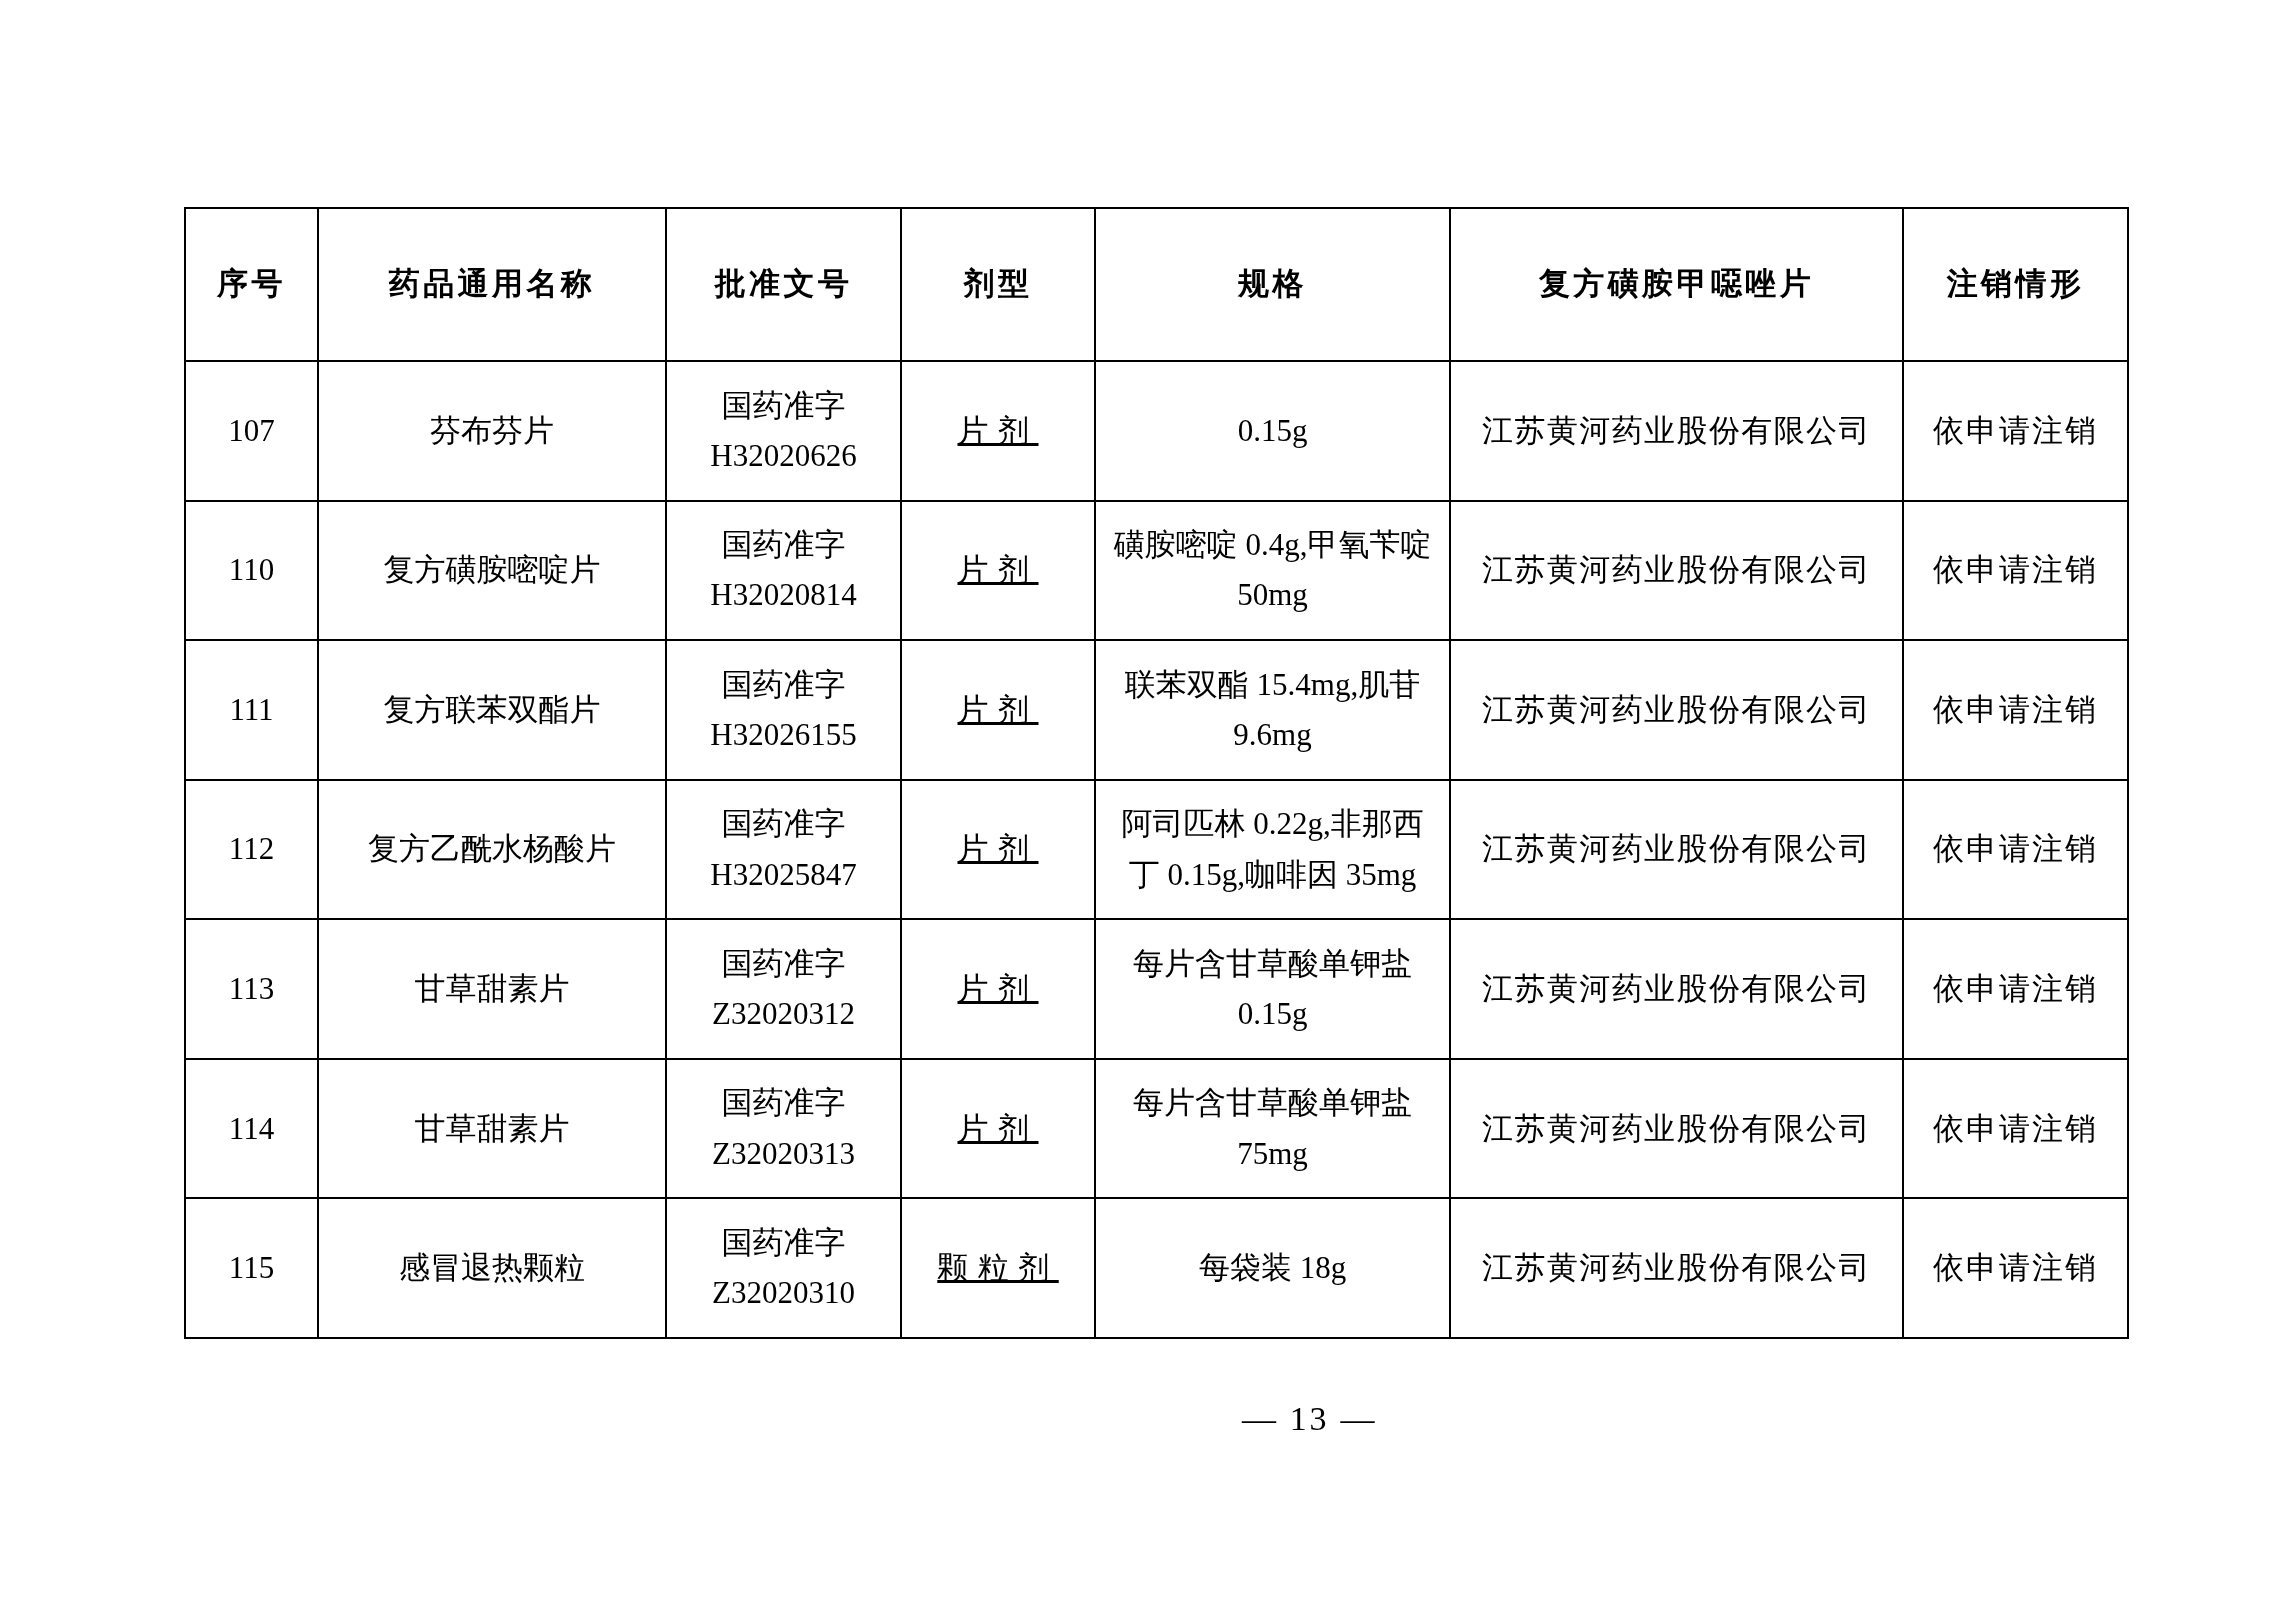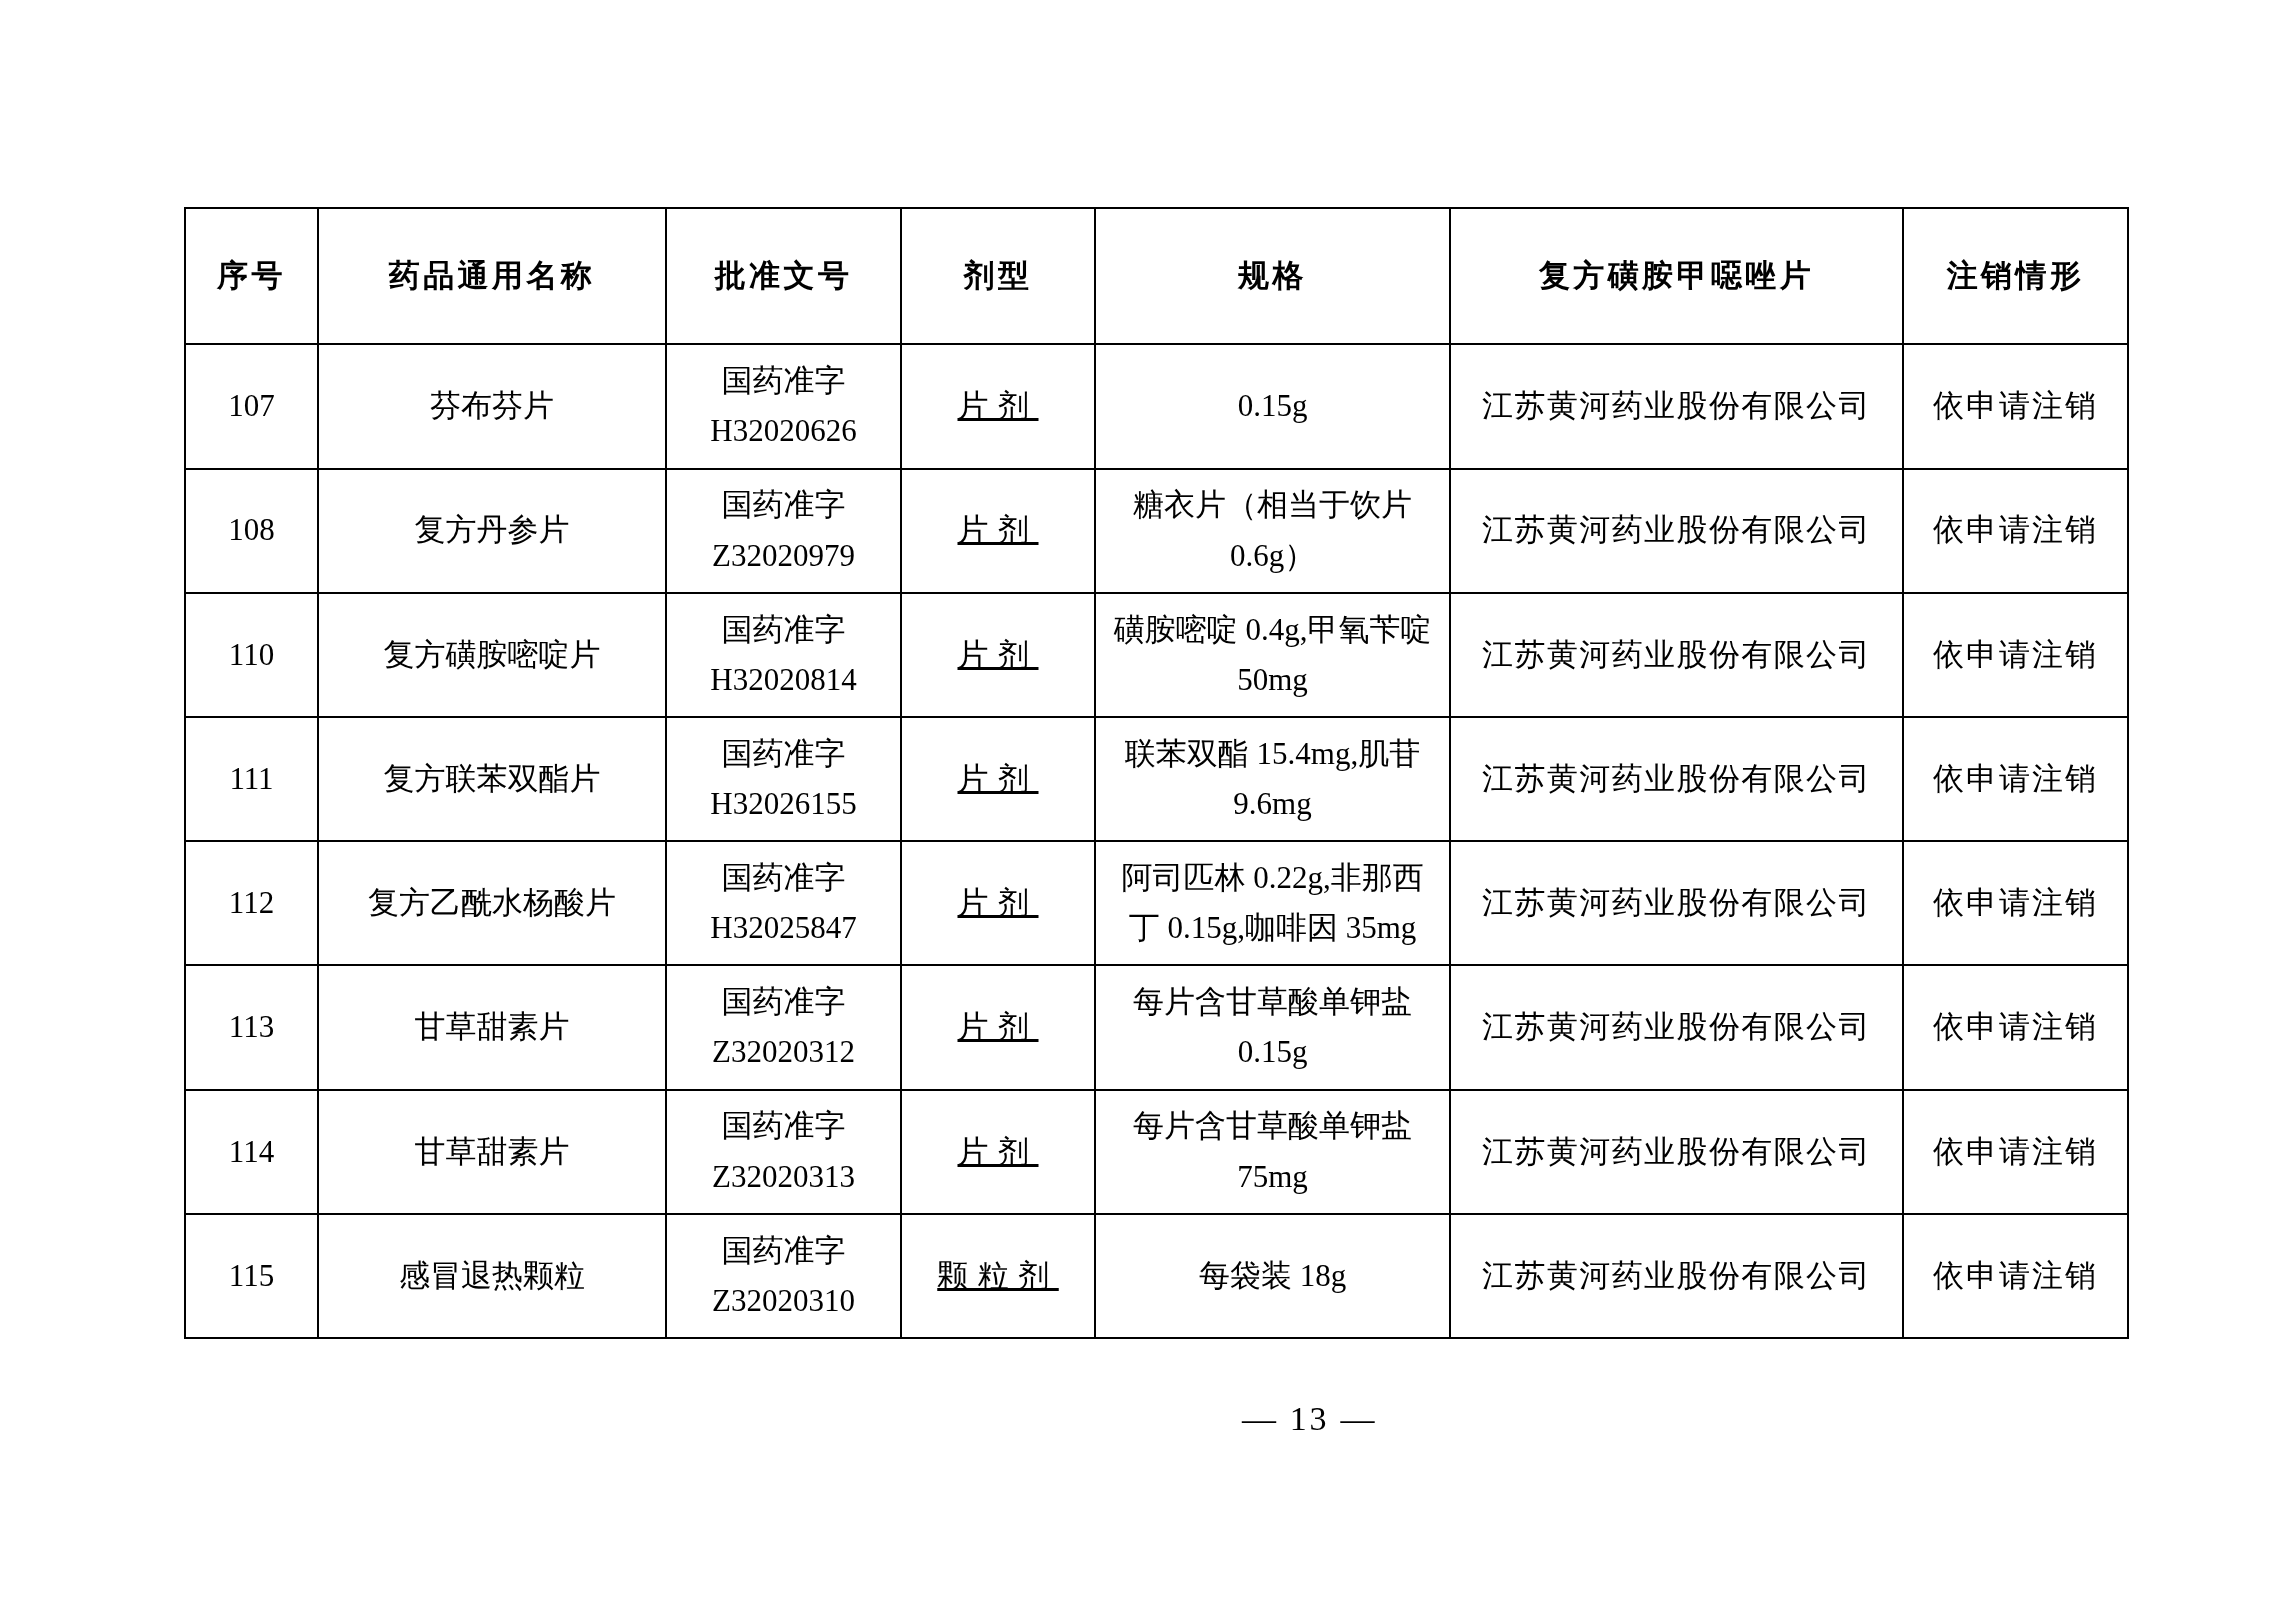--- a/index.html
+++ b/index.html
@@ -85,31 +85,20 @@
         <td>107</td>
         <td>芬布芬片</td>
         <td>国药准字
 H32020626</td>
         <td class="col-form">片剂</td>
         <td>0.15g</td>
         <td class="col-holder">江苏黄河药业股份有限公司</td>
         <td class="col-status">依申请注销</td>
       </tr>
 
-      <tr class="data-row">
-        <td>108</td>
-        <td>复方丹参片</td>
-        <td>国药准字
-Z32020979</td>
-        <td class="col-form">片剂</td>
-        <td>糖衣片（相当于饮片
-0.6g）</td>
-        <td class="col-holder">江苏黄河药业股份有限公司</td>
-        <td class="col-status">依申请注销</td>
-      </tr>
 
 
       <tr class="data-row">
         <td>110</td>
         <td>复方磺胺嘧啶片</td>
         <td>国药准字
 H32020814</td>
         <td class="col-form">片剂</td>
         <td>磺胺嘧啶 0.4g,甲氧苄啶
 50mg</td>

